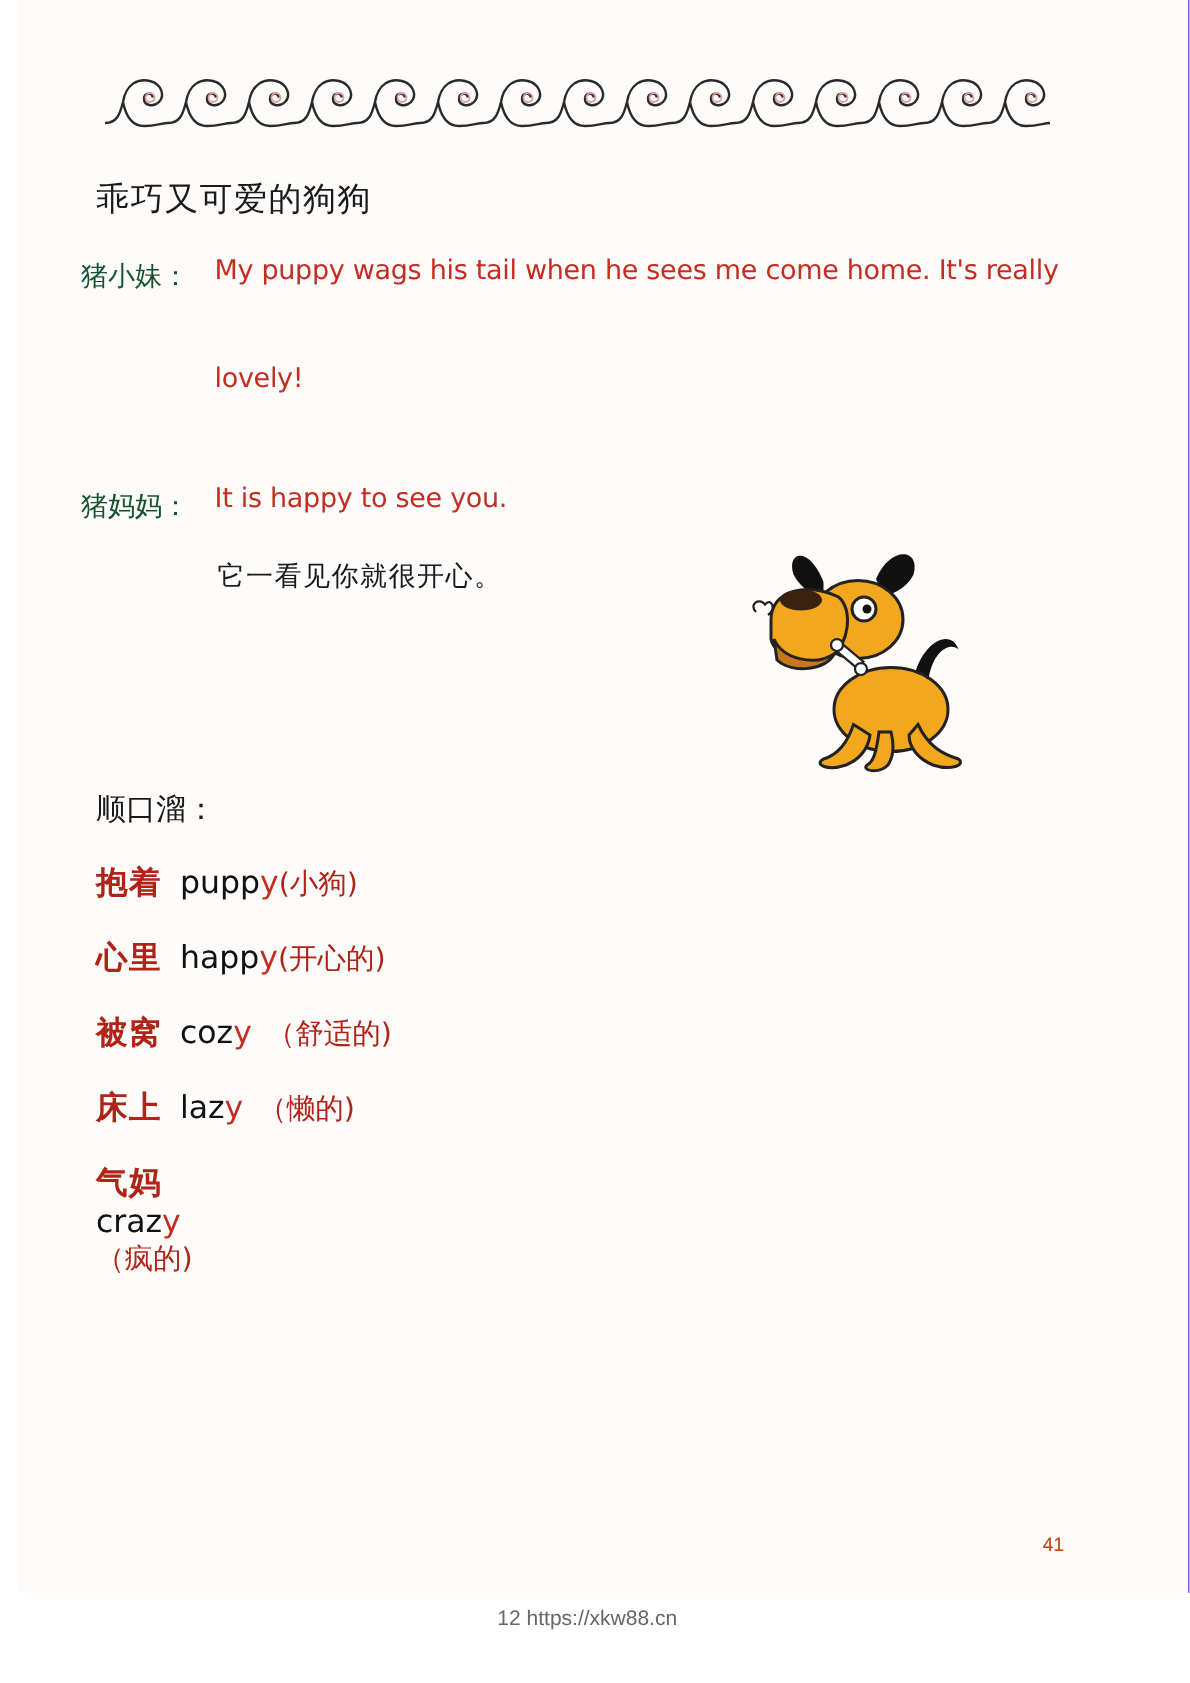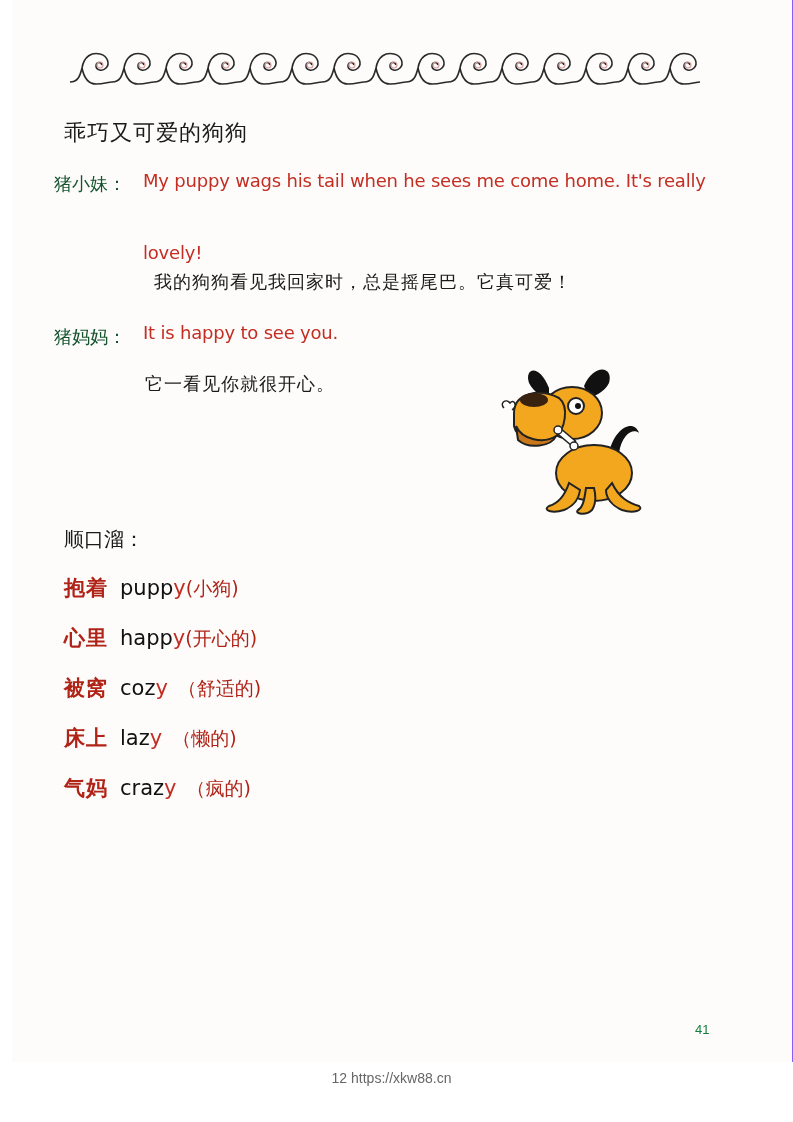--- a/index.html
+++ b/index.html
@@ -92,21 +92,21 @@
       left: 482px;
       top: 358px;
       width: 160px;
       height: 165px;
     }
     .page-number {
       position: absolute;
       left: 683px;
       top: 1022px;
       font-size: 13px;
-      color: #15803d;
+      color: #c2410c;
       font-family: "Liberation Sans", sans-serif;
     }
     .footer-watermark {
       position: absolute;
       left: 0;
       width: 783px;
       top: 1070px;
       text-align: center;
       font-size: 14px;
       color: #666;
@@ -141,21 +141,20 @@
     <use href="#wave" x="504"></use>
     <use href="#wave" x="546"></use>
     <use href="#wave" x="588"></use>
   </svg>
 
   <div class="title">乖巧又可爱的狗狗</div>
 
   <div class="speaker" style="left:42px; top:172px;">猪小妹：</div>
   <div class="en" style="left:131px; top:170px;">My puppy wags his tail when he sees me come home. It's really</div>
   <div class="en" style="left:131px; top:222px;margin-top:20px;">lovely!</div>
-  <div class="zh" style="left:142px; top:270px;">我的狗狗看见我回家时，总是摇尾巴。它真可爱！</div>
 
   <div class="speaker" style="left:42px; top:325px;">猪妈妈：</div>
   <div class="en" style="left:131px; top:322px;">It is happy to see you.</div>
   <div class="zh" style="left:133px; top:372px;">它一看见你就很开心。</div>
 
   <svg class="dog" viewBox="0 0 160 165">
 
     <path d="M55,30 C45,5 30,10 35,25 C40,35 50,40 55,40 Z" fill="#111"></path>
     <path d="M90,28 C100,5 120,8 115,25 C110,35 100,38 95,40 Z" fill="#111"></path>
 
@@ -204,21 +203,21 @@
     <span class="word" style="margin-right:10px;"><span>coz</span><span class="y">y</span></span>
     <span class="gloss">（舒适的)</span>
   </div>
 
   <div class="rhyme-row" style="top:724px;">
     <span class="cn">床上</span>
     <span class="word" style="margin-right:10px;"><span>laz</span><span class="y">y</span></span>
     <span class="gloss">（懒的)</span>
   </div>
 
-  <div class="rhyme-row" style="top:774px;">
+  <div class="rhyme-row" style="top:774px;flex-direction:column;">
     <span class="cn">气妈</span>
     <span class="word" style="margin-right:10px;"><span>craz</span><span class="y">y</span></span>
     <span class="gloss">（疯的)</span>
   </div>
 
   <div class="page-number">41</div>
 </div>
 
 <div class="footer-watermark">12 https://xkw88.cn</div>
 

